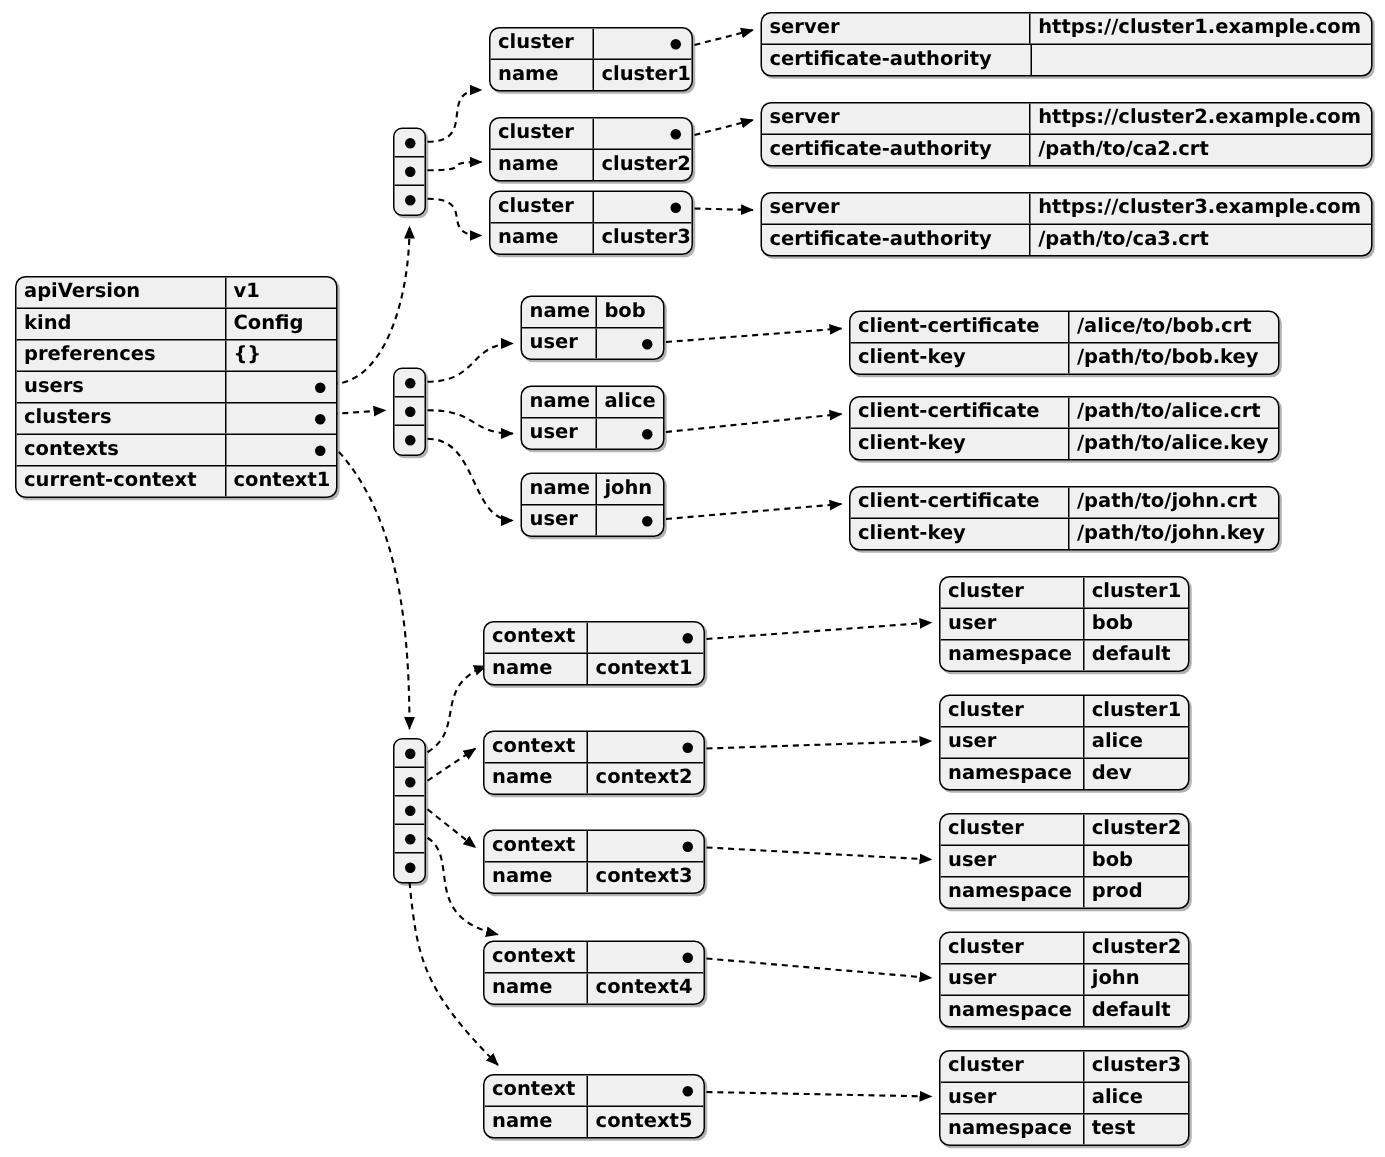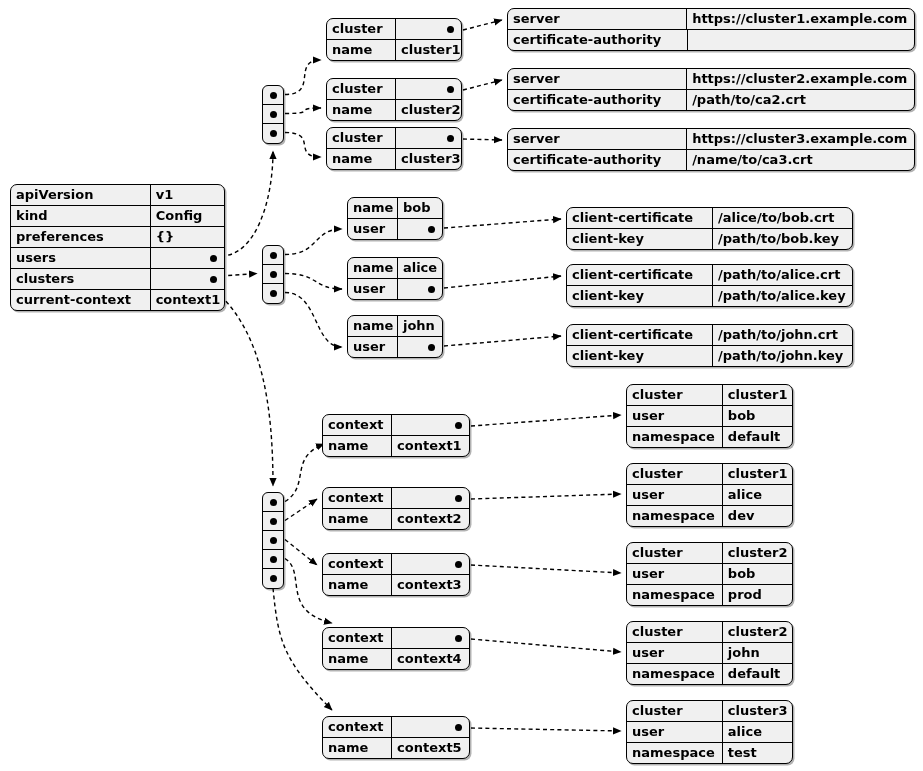--- a/index.html
+++ b/index.html
@@ -125,20 +125,26 @@
           <span class="bullet"></span>
         </div>
       </div>
       <div class="row">
         <div class="cell key" style="width: 141px;">clusters</div>
         <div class="cell val last ptr" style="width: 74px;">
           <span class="bullet"></span>
         </div>
       </div>
       <div class="row">
+        <div class="cell key" style="width: 141px;">contexts</div>
+        <div class="cell val last ptr" style="width: 74px;">
+          <span class="bullet"></span>
+        </div>
+      </div>
+      <div class="row">
         <div class="cell key" style="width: 141px;">current-context</div>
         <div class="cell val last" style="width: 74px;">context1</div>
       </div>
     </div>
 
   <div class="listnode" id="clusters-list" style="left: 262px; top: 85px;">
       <div class="listcell">
         <span class="bullet"></span>
       </div>
       <div class="listcell">
@@ -233,21 +239,21 @@
           <div class="cell val last" style="width: 66px;">cluster3</div>
         </div>
       </div>
       <div class="node" style="left: 507px; top: 128px; width: 408px;">
         <div class="row">
           <div class="cell key" style="width: 180px;">server</div>
           <div class="cell val last" style="width: 228px;">https://cluster3.example.com</div>
         </div>
         <div class="row">
           <div class="cell key" style="width: 180px;">certificate-authority</div>
-          <div class="cell val last" style="width: 228px;">/name/to/ca3.crt</div>
+          <div class="cell val last" style="width: 228px;">/path/to/ca3.crt</div>
         </div>
       </div>
       <div class="node" style="left: 347px; top: 197px; width: 96px;">
         <div class="row">
           <div class="cell key" style="width: 51px;">name</div>
           <div class="cell val last" style="width: 45px;">bob</div>
         </div>
         <div class="row">
           <div class="cell key" style="width: 51px;">user</div>
           <div class="cell val last ptr" style="width: 45px;">

